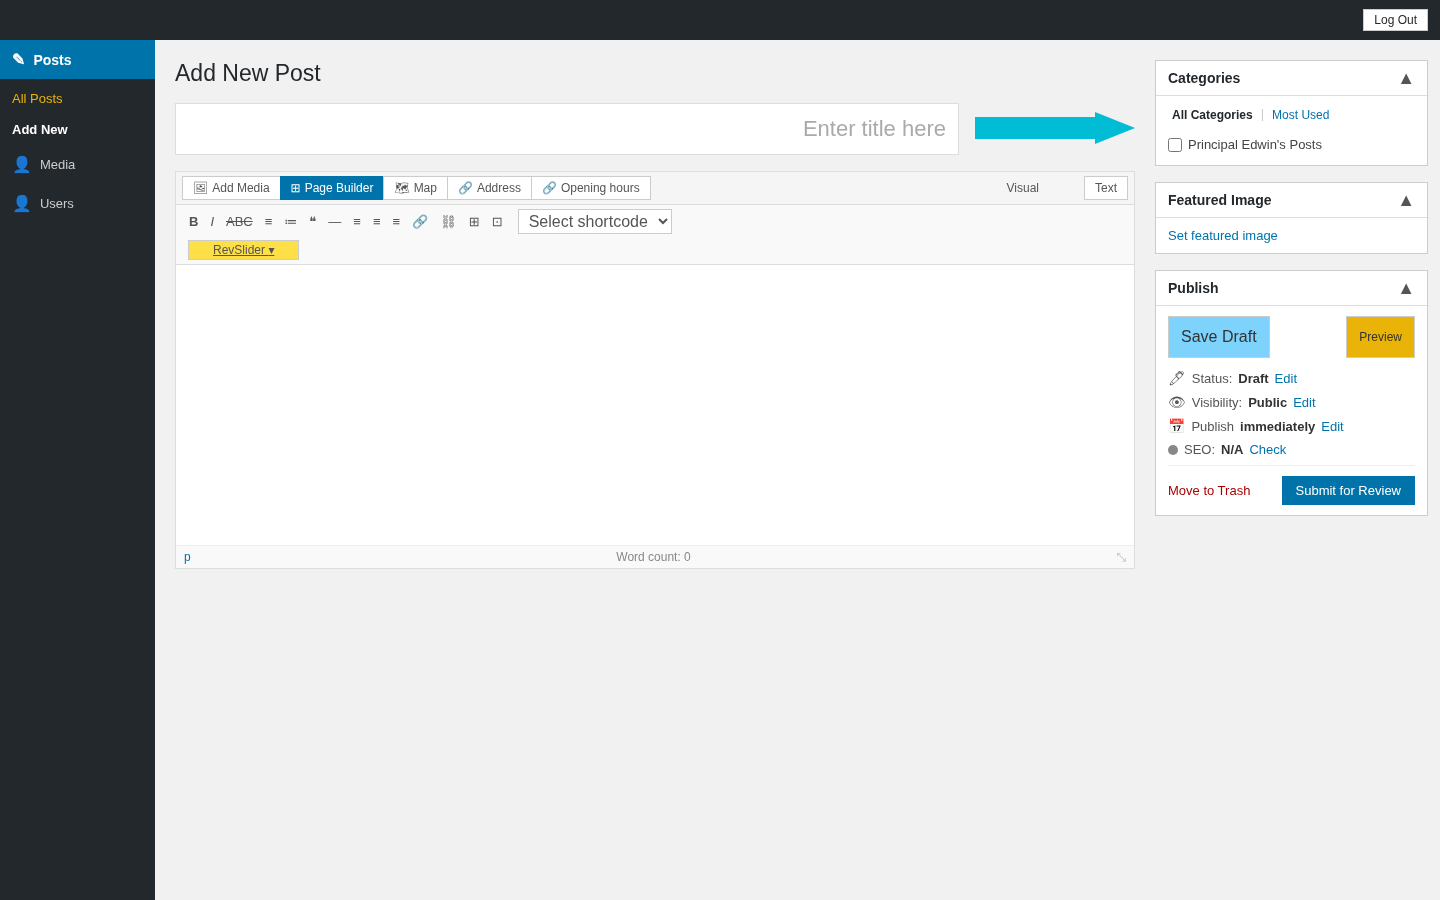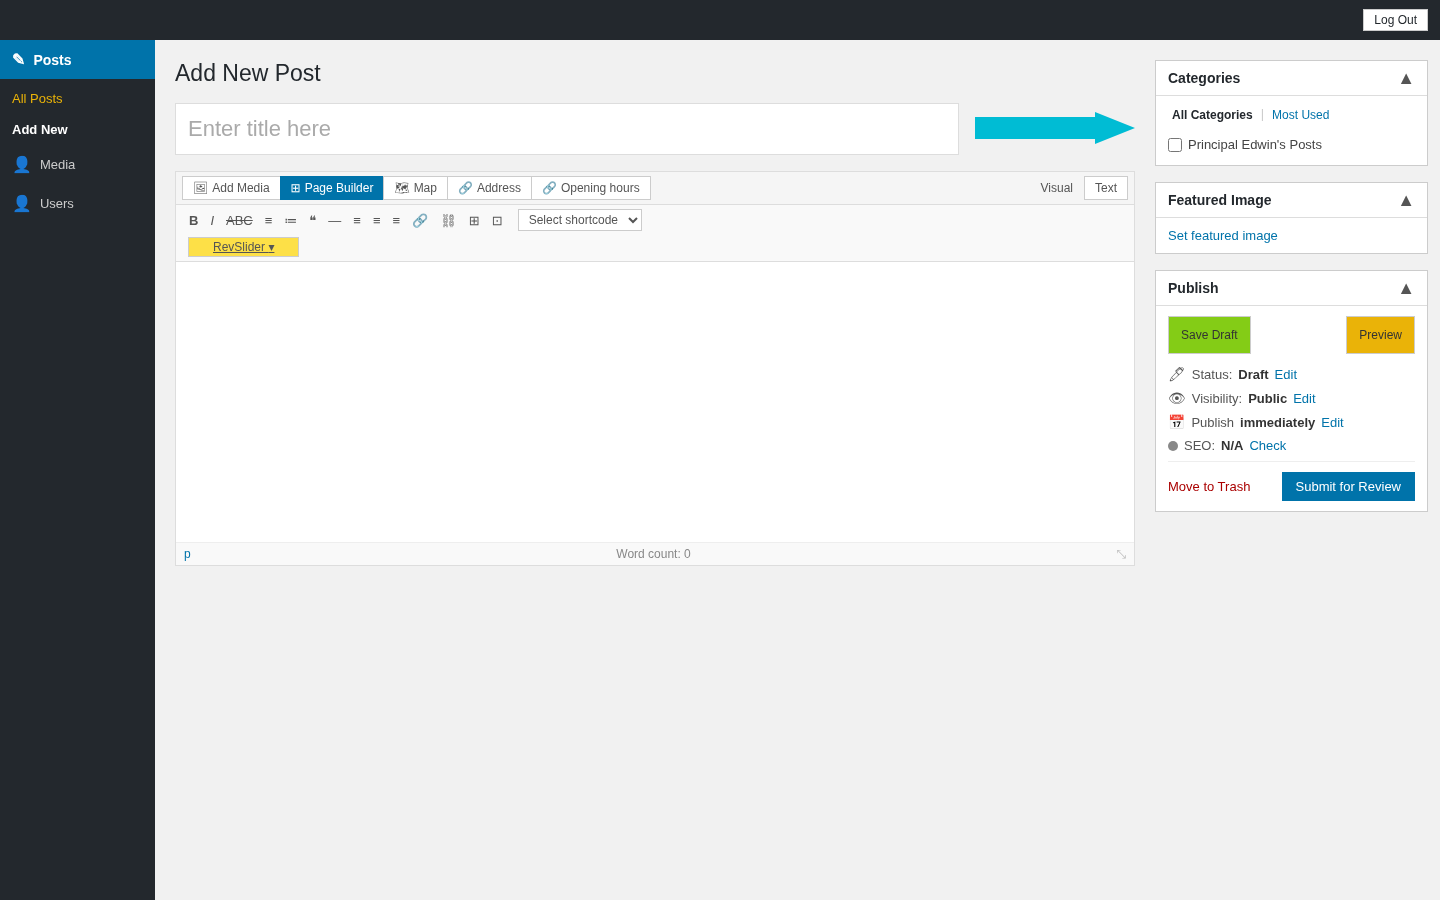--- a/index.html
+++ b/index.html
@@ -22,40 +22,40 @@
     .sidebar-section { margin-top: 4px; }
     .sidebar-main-item { padding: 10px 12px; display: flex; align-items: center; gap: 8px; color: #ccc; cursor: pointer; font-size: 13px; }
     .sidebar-main-item .icon { font-size: 16px; }
 
     
     .main-content { flex: 1; overflow-y: auto; padding: 20px 20px 20px 20px; background: #f1f1f1; }
     .page-title { font-size: 23px; font-weight: 400; color: #23282d; margin-bottom: 16px; }
 
     
     .title-row { display: flex; align-items: center; gap: 16px; margin-bottom: 16px; }
-    .title-input { flex: 1; height: 52px; font-size: 22px; padding: 8px 12px; border: 1px solid #ddd; background: #fff; color: #666; font-style: normal; }
+    .title-input { flex: 1; height: 52px; font-size: 22px; padding: 8px 12px; border: 1px solid #ddd; background: #fff; color: #666; font-style: normal; text-align: right; }
     .title-input::placeholder { color: #aaa; }
 
     
     .editor-wrapper { background: #fff; border: 1px solid #ddd; }
     .editor-top-bar { display: flex; align-items: center; gap: 0; border-bottom: 1px solid #ddd; padding: 4px 6px; background: #f5f5f5; }
     .editor-top-actions { display: flex; align-items: center; gap: 0; }
     .editor-action-btn { padding: 4px 10px; border: 1px solid #ccc; background: #fff; cursor: pointer; font-size: 12px; color: #555; display: flex; align-items: center; gap: 4px; }
     .editor-action-btn:not(:last-child) { border-right: none; }
-    .visual-text-tabs { margin-left: auto; display: flex; }
+    .visual-text-tabs { margin-left: auto; display: flex; gap: 34px; }
     .vt-tab { padding: 4px 10px; font-size: 12px; cursor: pointer; color: #555; border: 1px solid transparent; }
     .vt-tab.active { border: 1px solid #ccc; background: #fff; }
 
     
     .format-toolbar { display: flex; align-items: center; gap: 2px; padding: 4px 8px; border-bottom: 1px solid #ddd; background: #f9f9f9; flex-wrap: wrap; }
     .fmt-btn { background: none; border: none; cursor: pointer; padding: 3px 5px; font-size: 13px; color: #555; }
     .fmt-bold { font-weight: bold; }
     .fmt-italic { font-style: italic; }
     .fmt-strike { text-decoration: line-through; }
-    .shortcode-select { margin-left: 8px; padding: 2px 6px; border: 1px solid #ccc; font-size: 12px; color: #555; background: #fff; cursor: pointer; }
+    .shortcode-select { margin-left: 8px; padding: 2px 6px; border: 1px solid #ccc; font-size: 16px; color: #555; background: #fff; cursor: pointer; }
     .revslider-btn { margin-left: 4px; padding: 2px 24px; border: 1px solid #ccc; background: #fde047; font-size: 12px; cursor: pointer; color: #555; text-decoration: underline; }
 
     
     .editor-content { min-height: 280px; padding: 12px; background: #fff; }
 
     
     .editor-footer { display: flex; justify-content: space-between; align-items: center; padding: 4px 8px; border-top: 1px solid #eee; background: #f9f9f9; font-size: 12px; color: #888; }
     .editor-footer .p-tag { color: #0073aa; }
     .resize-handle { color: #bbb; }
 
@@ -75,21 +75,21 @@
     .cat-tab-sep { color: #ccc; margin: 0 2px; }
     .cat-item { display: flex; align-items: center; gap: 6px; padding: 3px 0; }
     .cat-checkbox { width: 14px; height: 14px; cursor: pointer; }
     .cat-label { font-size: 13px; }
 
     
     .set-featured-link { color: #0073aa; text-decoration: none; font-size: 13px; cursor: pointer; }
 
     
     .publish-actions { display: flex; gap: 8px; margin-bottom: 12px; }
-    .save-draft-btn { padding: 11px 12px; border: 1px solid #ccc; background: #84cc16; cursor: pointer; font-size: 12px; color: #333; }
+    .save-draft-btn { padding: 11px 12px; border: 1px solid #ccc; background: #7dd3fc; cursor: pointer; font-size: 16px; color: #333; }
     .preview-btn { padding: 5px 12px; border: 1px solid #ccc; background: #eab308; cursor: pointer; font-size: 12px; color: #333; margin-left: auto; }
     .publish-meta { margin-bottom: 8px; font-size: 13px; color: #555; display: flex; align-items: center; gap: 6px; }
     .publish-meta .meta-icon { font-size: 14px; }
     .publish-meta .edit-link { color: #0073aa; text-decoration: none; cursor: pointer; }
     .publish-meta b { font-weight: 600; color: #333; }
     .publish-footer { display: flex; align-items: center; justify-content: space-between; margin-top: 0; padding-top: 10px; border-top: 1px solid #eee; }
     .move-trash-link { color: #a00; text-decoration: none; cursor: pointer; font-size: 13px; }
     .submit-review-btn { background: #0073aa; color: #fff; border: none; padding: 7px 14px; font-size: 13px; cursor: pointer; }
 
     

